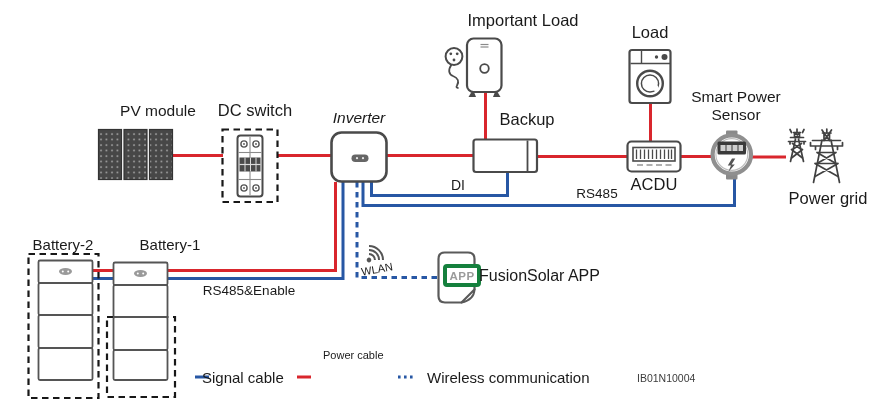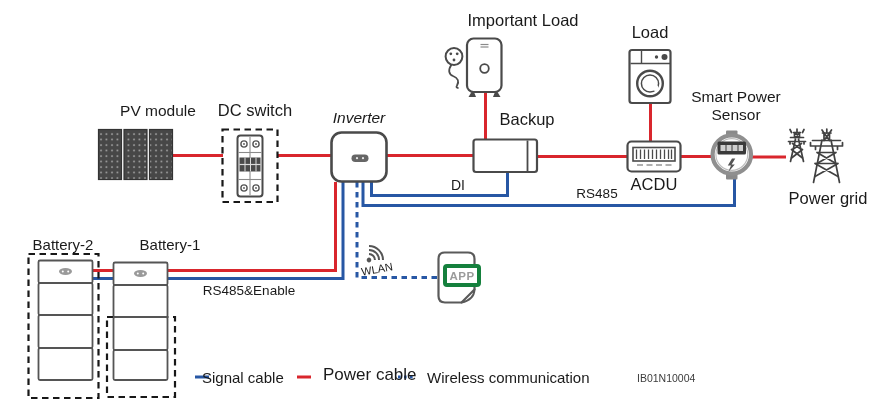--- a/index.html
+++ b/index.html
@@ -242,18 +242,19 @@
   <span class="lbl big" style="left:828px;top:189px;">Power grid</span>
   <span class="lbl" style="left:63px;top:236px;font-size:15px;">Battery-2</span>
   <span class="lbl" style="left:146px;top:236px;font-size:15px;margin-left:24px;">Battery-1</span>
   <span class="lbl small" style="left:249px;top:283px;">RS485&amp;Enable</span>
   <span class="lbl" style="left:458px;top:177px;font-size:14px;">DI</span>
   <span class="lbl small" style="left:597px;top:186px;">RS485</span>
   <span class="lbl wlan-lbl" style="left:377px;top:263px;">WLAN</span>
   <div class="app-badge">
       <span>APP</span>
     </div>
+  <span class="lbl left" style="left:479px;top:267px;font-size:16px;">FusionSolar APP</span>
 
   <span class="lbl left" style="left:202px;top:369px;font-size:15px;">Signal cable</span>
-  <span class="lbl left" style="left:323px;top:365px;font-size:17px;">Power cable</span>
+  <span class="lbl left" style="left:323px;top:349px;font-size:11px;">Power cable</span>
   <span class="lbl left" style="left:427px;top:369px;font-size:15px;">Wireless communication</span>
   <span class="lbl left doc-code" style="left:605px;top:372px;">IB01N10004</span>
 </div>
 
 </body></html>

